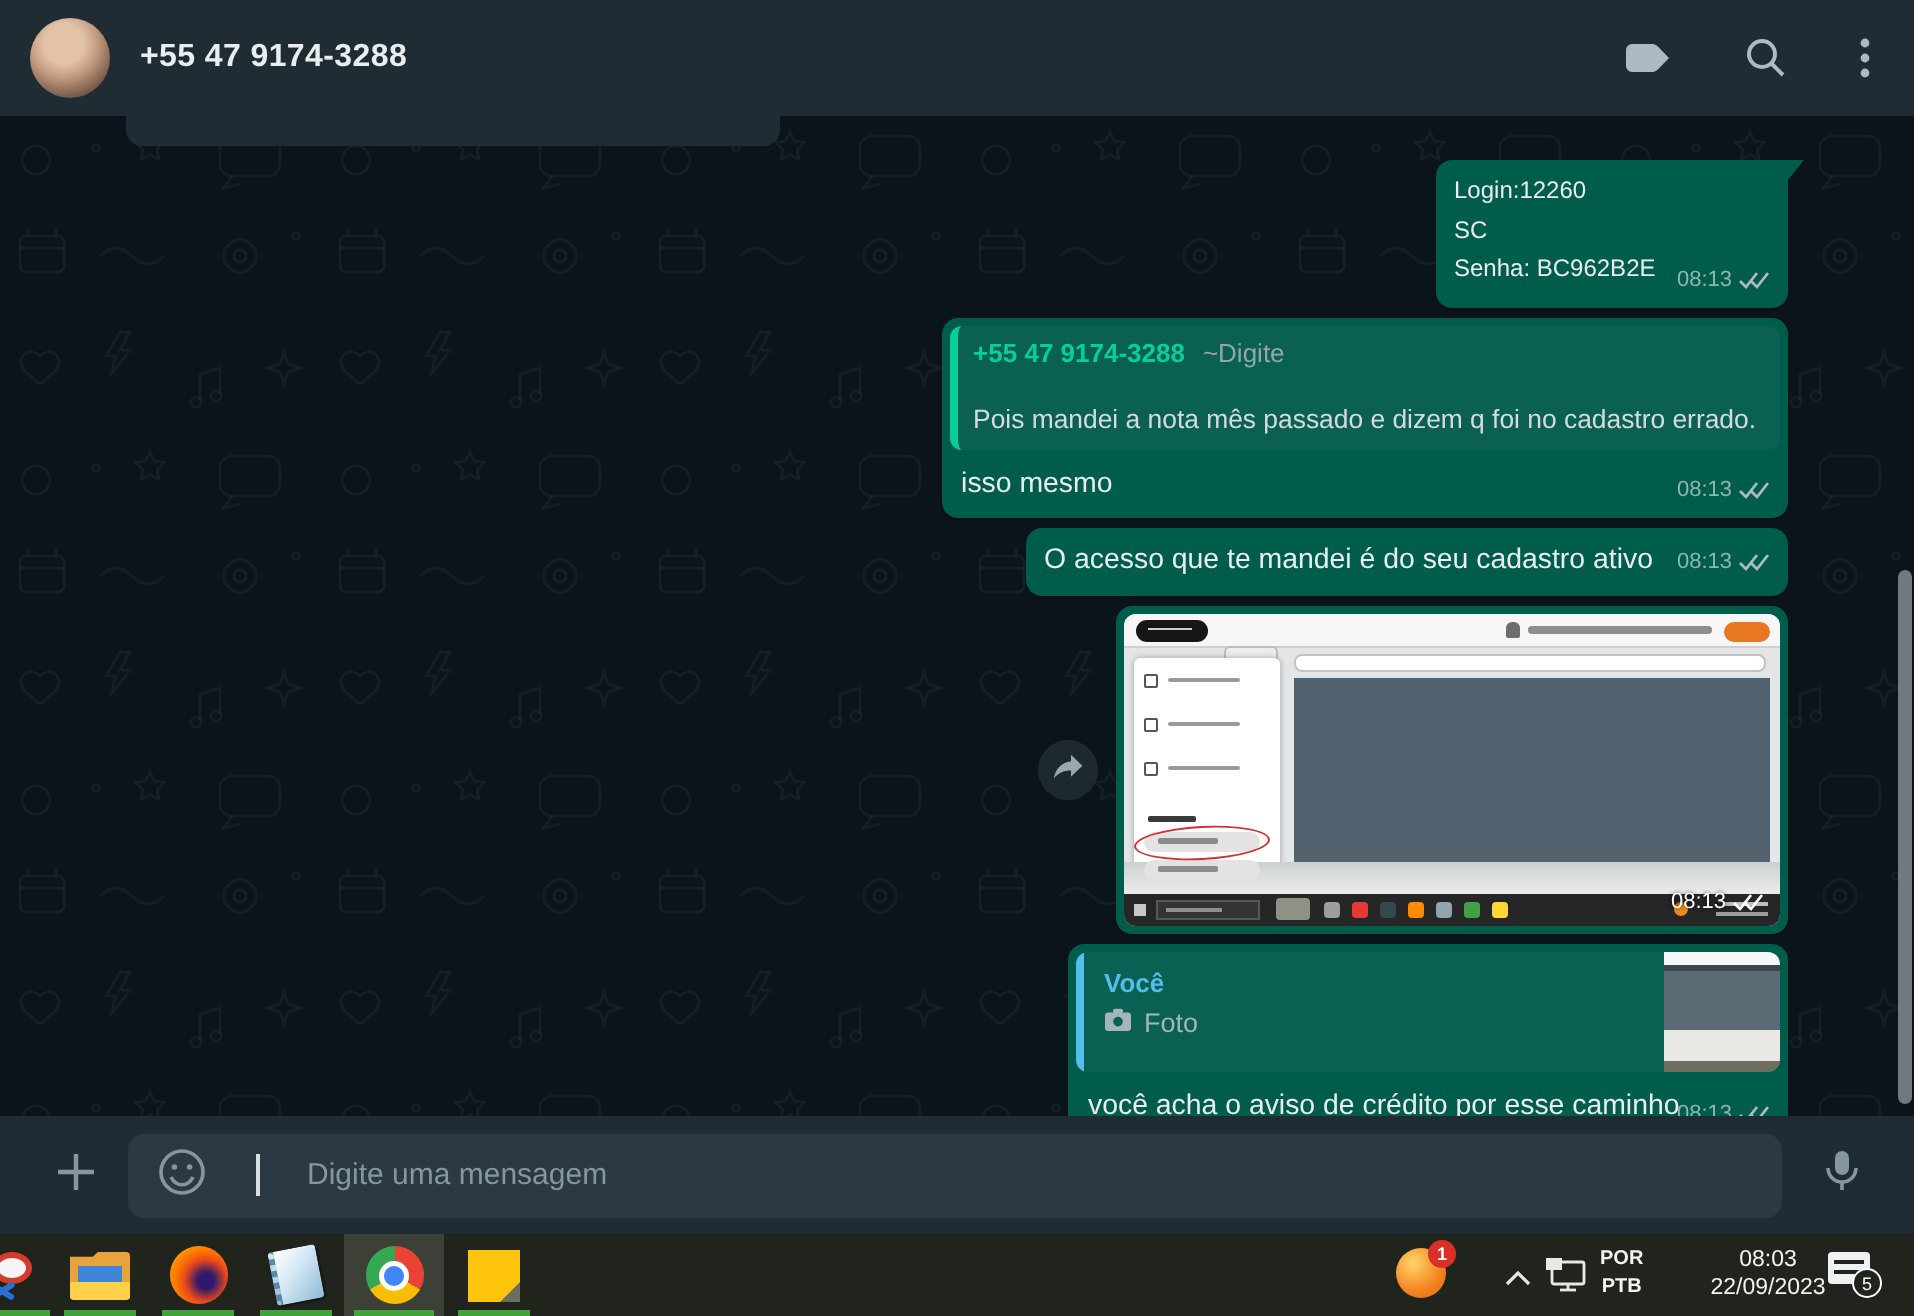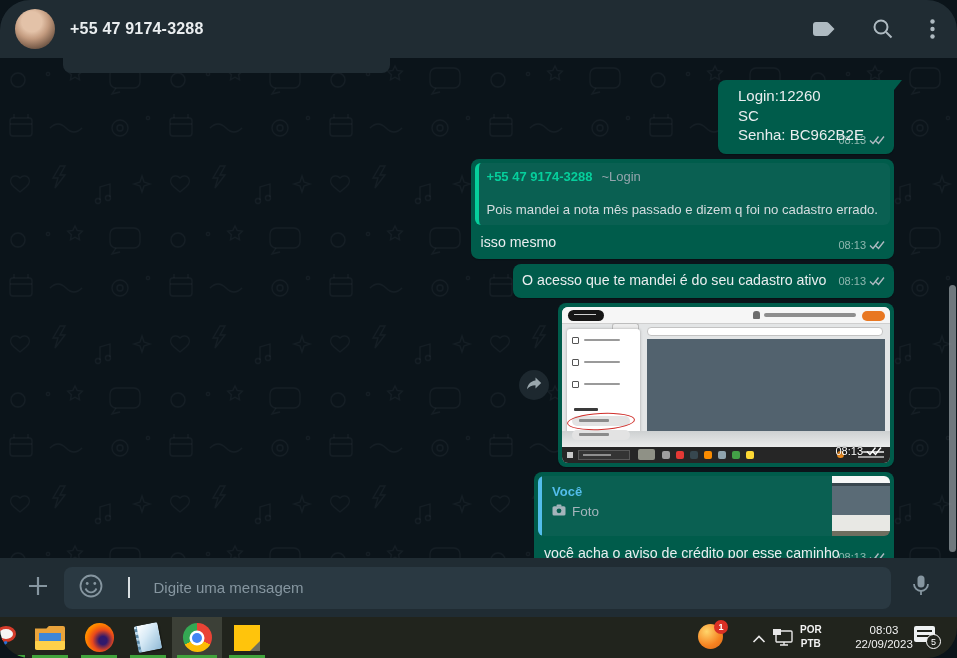--- a/index.html
+++ b/index.html
@@ -1,18 +1,18 @@
 <!DOCTYPE html>
 <html><head>
 <meta charset="utf-8">
 <style>
   * { box-sizing: border-box; margin: 0; padding: 0; }
   html,body { width:957px; height:658px; overflow:hidden; }
   body { font-family:"Liberation Sans", sans-serif; background:#0b141a; }
-  .screen { position:relative; width:957px; height:658px; overflow:hidden; background:#0b141a;border-radius:30px; }
+  .screen { position:relative; width:957px; height:658px; overflow:hidden; background:#0b141a; }
 
   
   .chat-header { position:absolute; top:0; left:0; right:0; height:58px; background:#202c33;
     display:flex; align-items:center; padding:0 22px 0 15px; z-index:6; }
   .avatar { width:40px; height:40px; border-radius:50%; flex:none; cursor:pointer;
     background: radial-gradient(circle at 42% 32%, #e3c2a8 0 28%, #c29a7e 48%, #8a6b56 68%, #4e3e33 88%, #3a2f27 100%); }
   .contact-name { margin-left:15px; font-size:16px; font-weight:700; color:#e9edef; letter-spacing:.2px; cursor:pointer; }
   .header-actions { margin-left:auto; display:flex; align-items:center; gap:36px; }
   .icon-btn { background:none; border:none; cursor:pointer; display:flex; align-items:center; justify-content:center; padding:0; }
   .icon-btn svg { display:block; }
@@ -28,21 +28,21 @@
   .bubble { position:relative; background:#005c4b; color:#e9edef; border-radius:8px;
     font-size:14px; box-shadow:0 1px 1px rgba(0,0,0,.25); }
   .bubble.tail { border-top-right-radius:0; }
   .bubble.tail::after { content:""; position:absolute; top:0; right:-8px; width:0; height:0;
     border-left:8px solid #005c4b; border-bottom:10px solid transparent; }
 
   .meta { position:absolute; right:9px; bottom:6px; display:flex; align-items:center; gap:3px; }
   .meta .t { font-size:11px; color:rgba(255,255,255,.55); white-space:nowrap; }
 
   .b1 { margin-top:2px; padding:6px 9px 9px 9px; min-width:176px; }
-  .b1 .line { line-height:19.5px; font-size:15px;margin-left:11px; }
+  .b1 .line { line-height:19.5px; font-size:12px; }
 
   .quote { background:#0a6052; border-left:4px solid #06cf9c; border-radius:6px;
     margin:4px 4px 0 4px; padding:6px 12px 8px 8px; cursor:pointer; }
   .q-head { display:flex; gap:9px; font-size:13px; align-items:baseline; }
   .q-name { color:#06cf9c; font-weight:700; }
   .q-suffix { color:#95a5ad; }
   .q-text { margin-top:18px; color:#d4dcdf; font-size:13.2px; white-space:nowrap; }
   .b2-reply { padding:9px 75px 9px 10px; font-size:14.2px; }
 
   .b3 { padding:6px 9px 8px 9px; display:flex; align-items:flex-end; gap:12px; }
@@ -244,21 +244,21 @@
                 <path d="M6.5 5.5 L9.5 8.5 L15 1.5"></path>
               </svg>
           </span>
         </div>
       </div>
 
       <div class="bubble">
         <div class="quote">
           <div class="q-head">
             <span class="q-name">+55 47 9174-3288</span>
-            <span class="q-suffix">~Login</span>
+            <span class="q-suffix">~Digite</span>
           </div>
           <div class="q-text">Pois mandei a nota mês passado e dizem q foi no cadastro errado.</div>
         </div>
         <div class="b2-reply">isso mesmo</div>
         <div class="meta">
           <span class="t">08:13</span>
           <span>
             <svg width="16" height="10" viewBox="0 0 16 10" fill="none" stroke="#aebac1" stroke-width="1.4">
                 <path d="M1 5.5 L4 8.5 L9.5 1.5"></path>
                 <path d="M6.5 5.5 L9.5 8.5 L15 1.5"></path>

